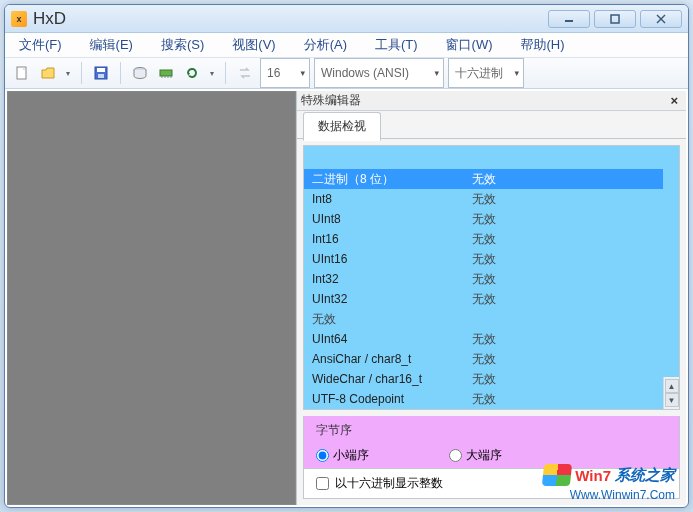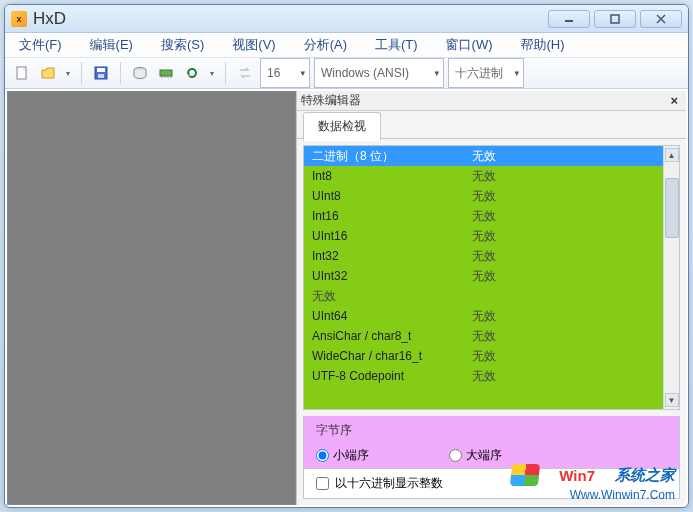--- a/index.html
+++ b/index.html
@@ -132,25 +132,26 @@
   background:#fff;
   border:1px solid #c0c8d0;
   border-bottom: 1px solid #fff;
   border-radius: 3px 3px 0 0;
   font-size:12px; color:#333;
   position: relative; top:1px;
   cursor:pointer;
 }
 .list-wrap {
   flex:1;
-  background:#84cc16;
+  background:#7dd3fc;
   margin: 6px;
   border:1px solid #c0c8d0;
   display:flex;
   overflow: hidden;
+  align-items: flex-end;
 }
 .list {
   flex:1;
   overflow:hidden;
 }
 .row {
   display:flex;
   height: 20px;
   align-items:center;
   padding: 0 8px;
@@ -192,21 +193,21 @@
   border-top:none;
   display:flex; align-items:center; gap:6px;
   font-size:12px;
 }
 .watermark {
   position:absolute;
   right: 18px; bottom: 10px;
   text-align:right;
   pointer-events:none;
 }
-.wm-line1 { display:flex; align-items:center; gap:20px; font-size:15px; font-weight:bold; }
+.wm-line1 { display:flex; align-items:center; gap:4px; font-size:15px; font-weight:bold; }
 .wm-logo { width:28px; height:22px; background: conic-gradient(#e34 0 25%, #5b4 0 50%, #3af 0 75%, #fc3 0); border-radius:4px; transform: skewX(-6deg);}
 .wm-text-a { color:#e33; }
 .wm-text-b { color:#16b;font-style:italic; }
 .wm-line2 { font-size:12px; color:#16b; margin-top:2px;}
 svg { display:block; }
 </style>
 </head>
 <body>
 
 <div class="window">

